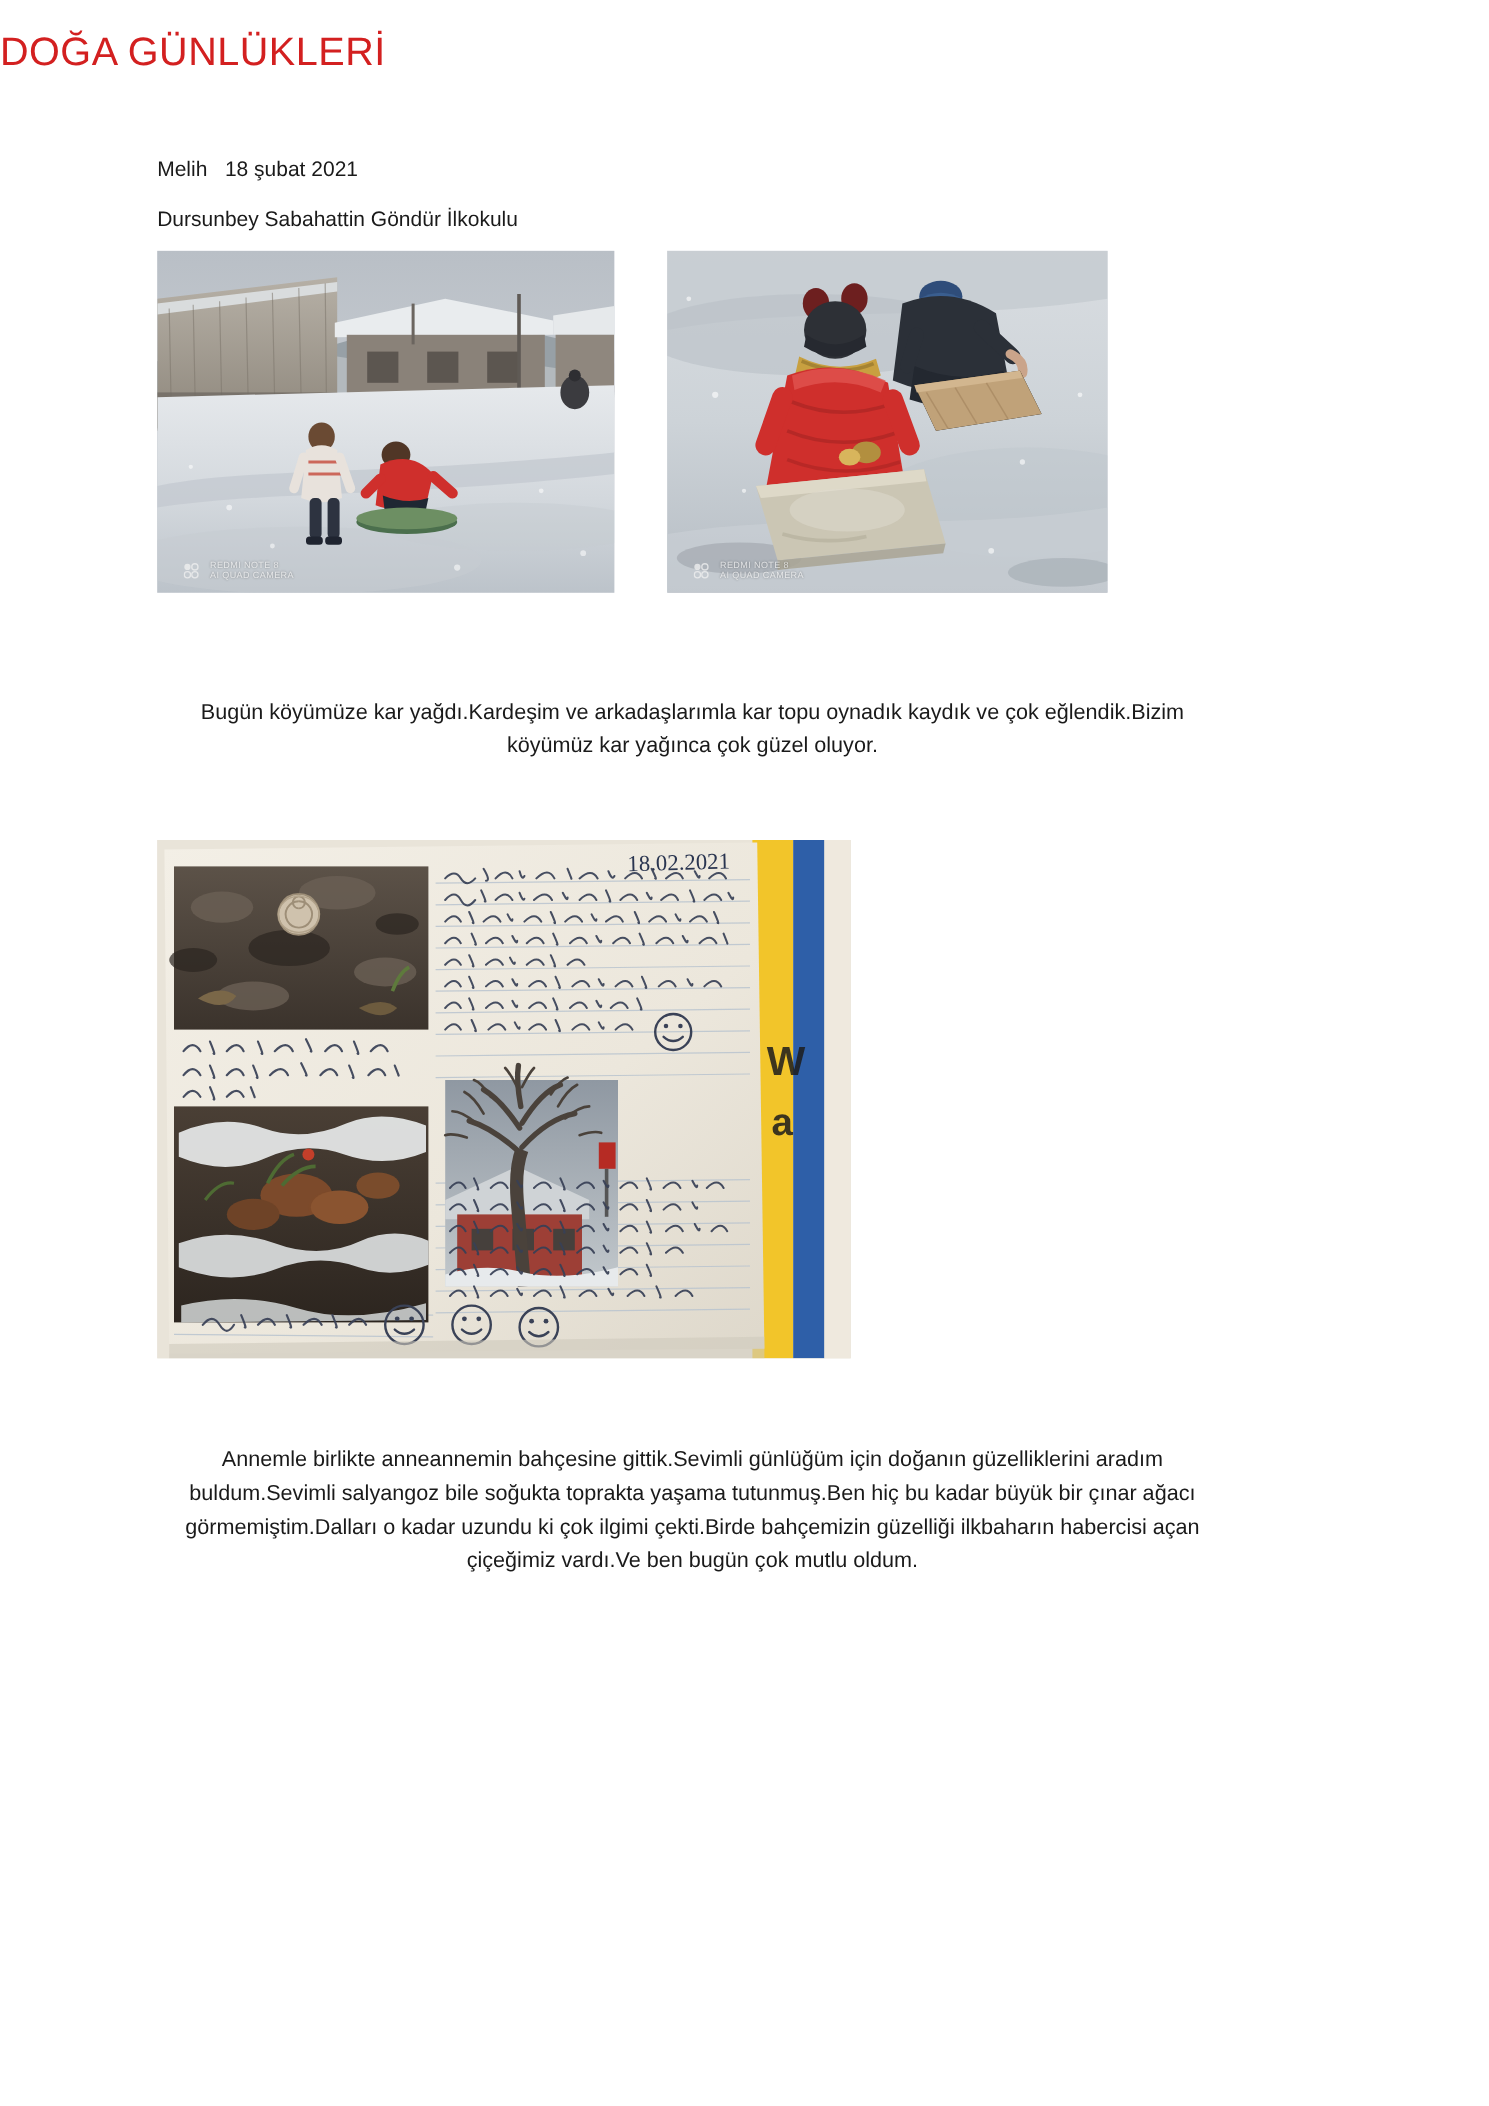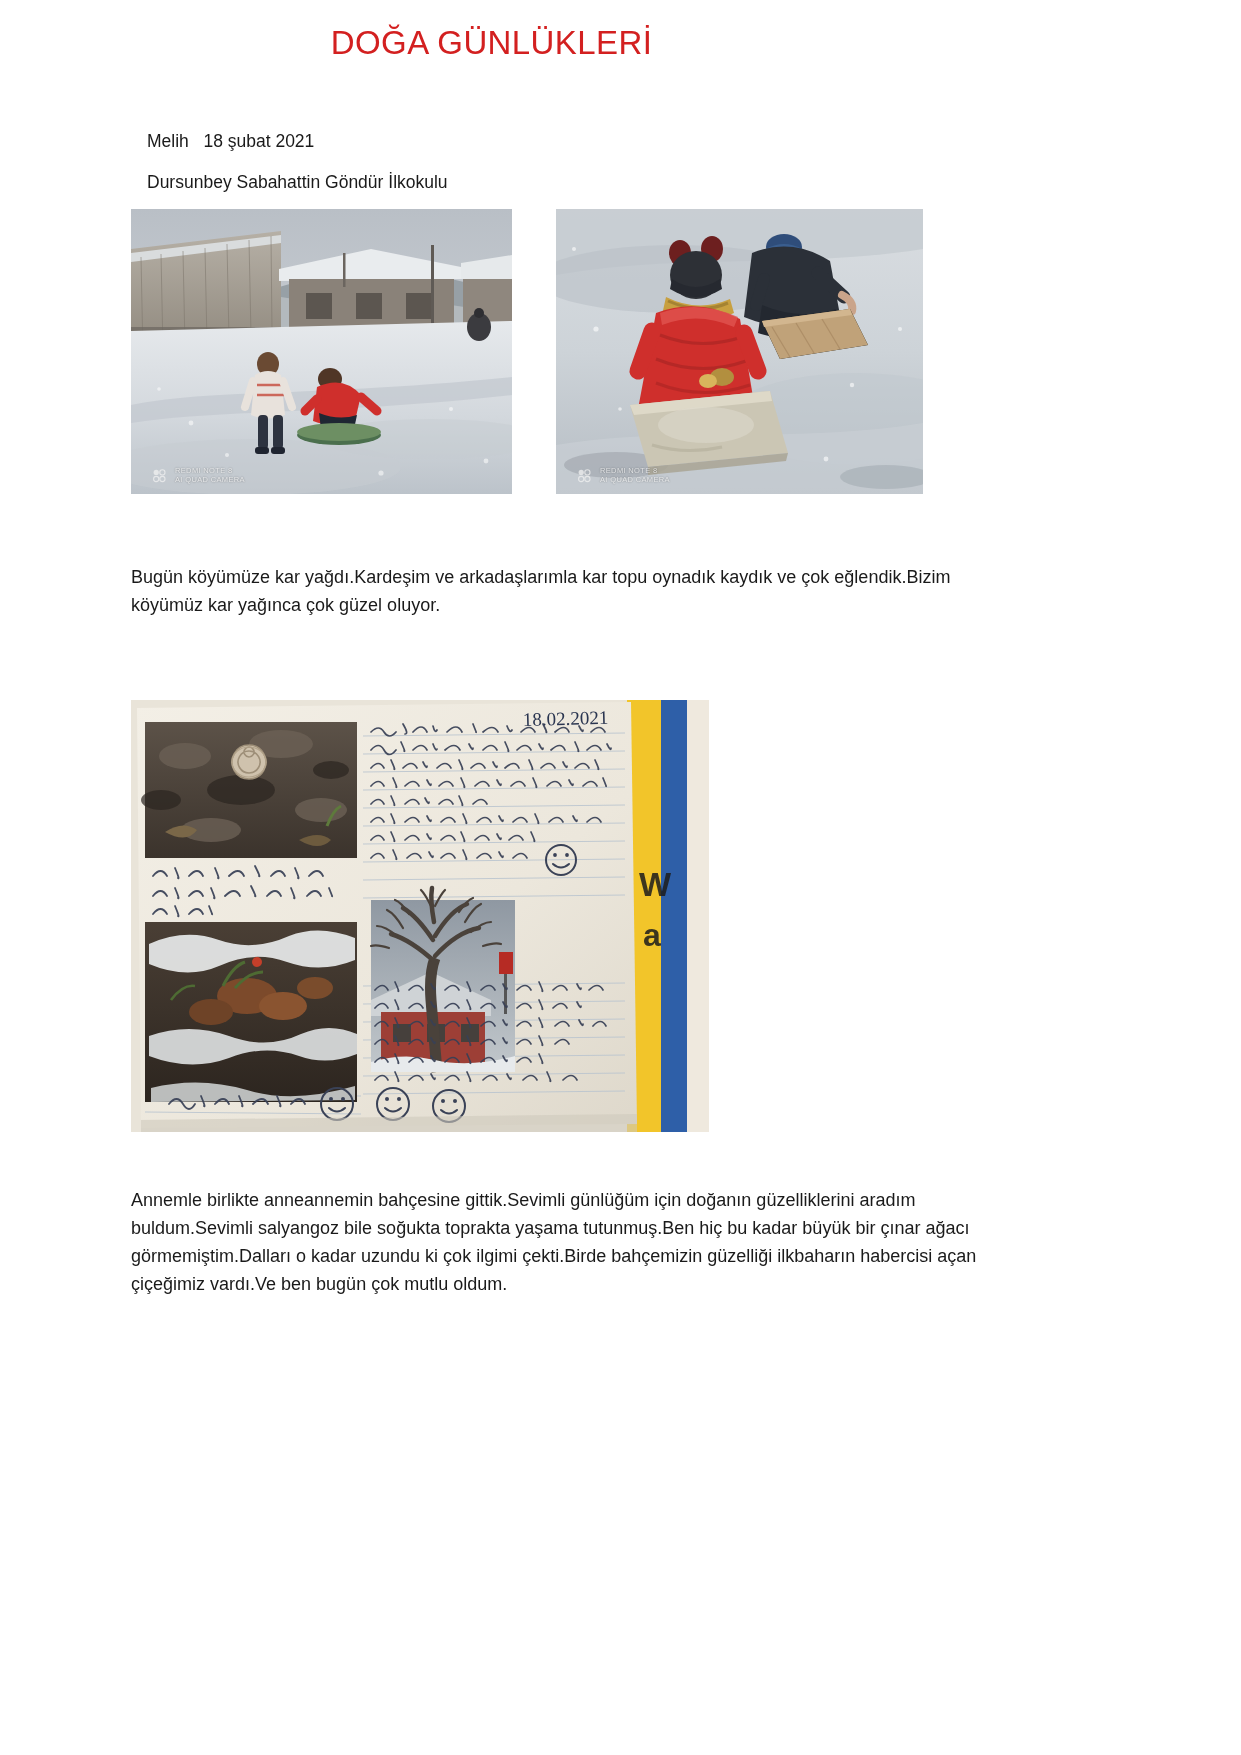--- a/index.html
+++ b/index.html
@@ -24,47 +24,47 @@
     background: #fff;
     box-sizing: border-box;
   }
 
   
   .doc-title {
     position: absolute;
     top: 24px;
     left: 0;
     width: 983px;
-    text-align: center;
+    text-align: left;
     font-size: 33px;
     font-weight: 400;
     letter-spacing: 0.4px;
     color: #d32020;
     font-family: "Liberation Sans", sans-serif;
   }
 
   
-  .entry { position: absolute; left: 131px; width: 980px; margin-left: 16px; }
+  .entry { position: absolute; left: 131px; width: 980px; }
 
   .meta-line {
     font-size: 17.5px;
     line-height: 26px;
     color: #1a1a1a;
     white-space: pre;
     margin: 0;
   }
   .meta-line.school { margin-top: 15px; }
 
   .body-text {
     font-size: 18px;
     line-height: 28px;
     color: #1a1a1a;
     width: 860px;
-    margin: 0;
-    text-align: left;
+    margin: 16px;
+    text-align: center;
   }
 
   
   .photo-row {
     position: absolute;
     display: flex;
     gap: 8px;
   }
   .photo {
     position: relative;

